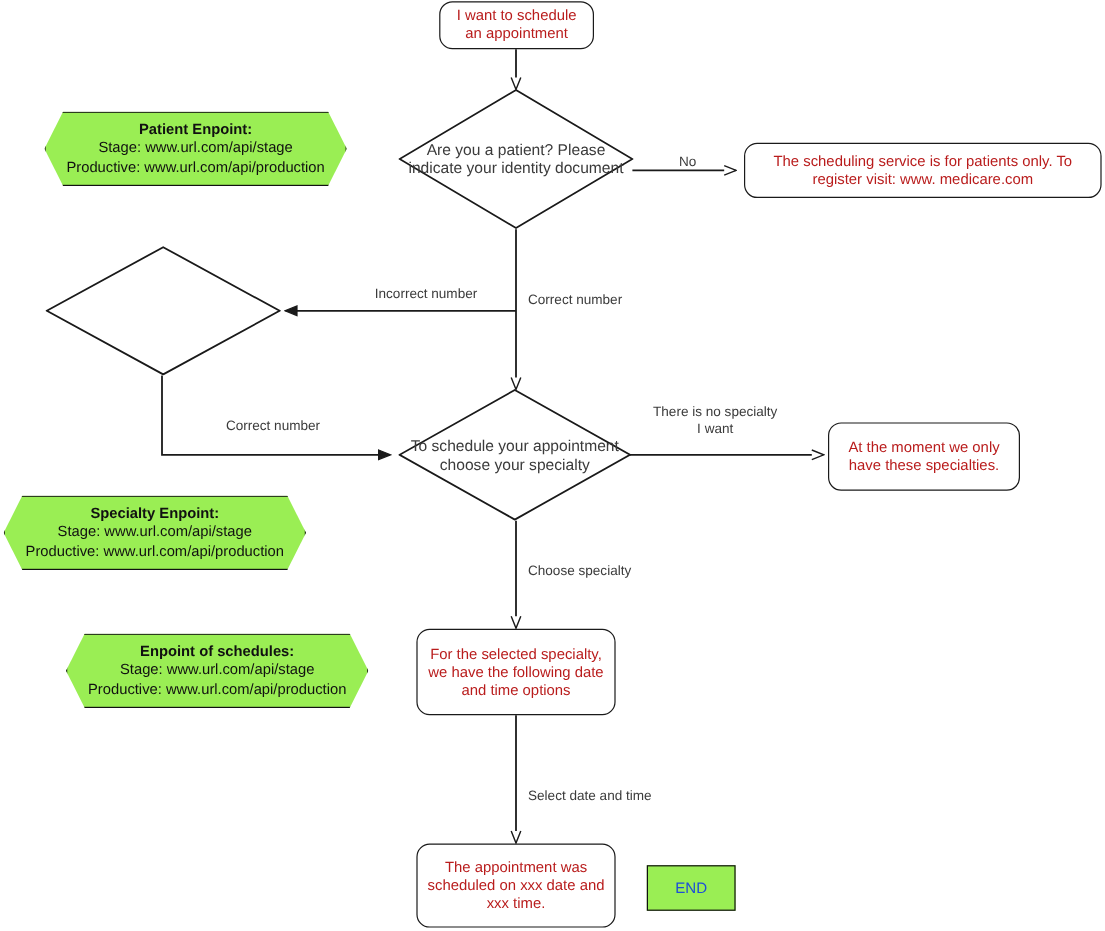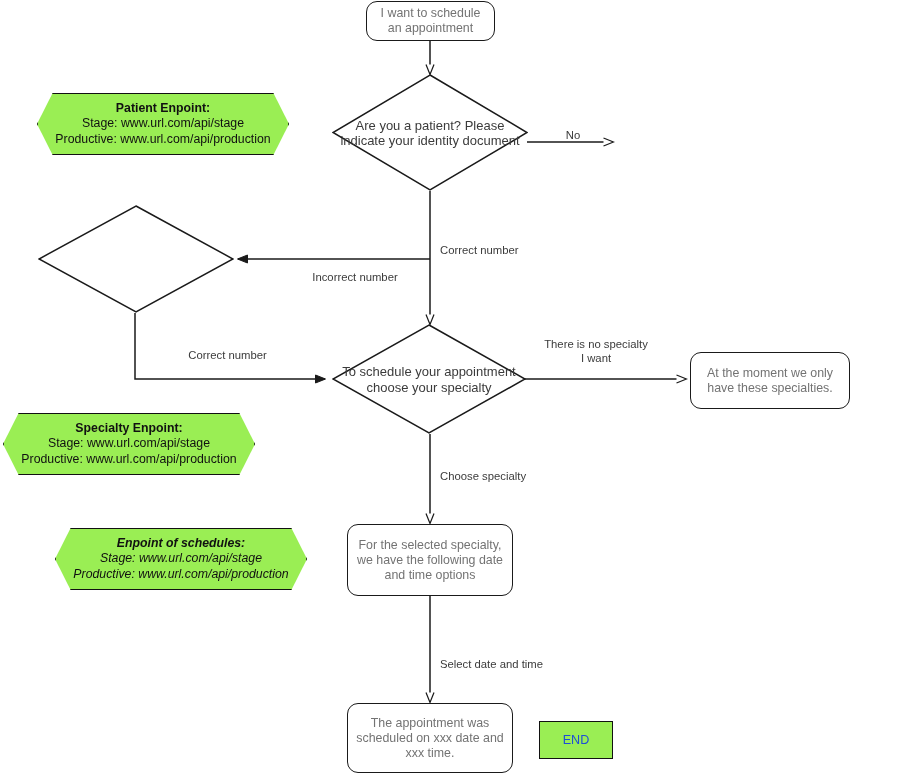--- a/index.html
+++ b/index.html
@@ -6,21 +6,21 @@
   body{
     width:921px;height:776px;
     background:#ffffff;
     font-family:"Liberation Sans", sans-serif;
     overflow:hidden;
     position:relative;
   }
   #canvas{position:absolute;left:0;top:0;width:921px;height:776px;}
   svg.edges{position:absolute;left:0;top:0;width:921px;height:776px;pointer-events:none;}
 
-  .node{position:absolute;box-sizing:border-box;display:flex;align-items:center;justify-content:center;text-align:center;color:#737373;}
+  .node{position:absolute;box-sizing:border-box;display:flex;align-items:center;justify-content:center;text-align:center;color:#b91c1c;}
 
   
   .box{
     background:#ffffff;
     border:1.6px solid #1a1a1a;
     border-radius:11px;
     font-size:12.4px;
     line-height:15px;
     padding:3px 8px;
   }
@@ -108,20 +108,23 @@
   <div class="diamond-wrap" style="left:332px;top:74px;width:196px;height:117px;">
     <svg class="diamond-shape" viewBox="0 0 196 117">
       <polygon points="98,1 195,58.5 98,116 1,58.5" fill="#ffffff" stroke="#1a1a1a" stroke-width="1.5"></polygon>
     </svg>
     <div class="diamond-text">
       <div>Are you a patient? Please</div>
       <div>indicate your identity document</div>
     </div>
   </div>
 
+  <div class="node box" style="left:620px;top:119px;width:298px;height:46px;">
+    <span>The scheduling service is for patients only. To register visit: www. medicare.com</span>
+  </div>
 
   <div class="diamond-wrap" style="left:38px;top:205px;width:196px;height:108px;">
     <svg class="diamond-shape" viewBox="0 0 196 108">
       <polygon points="98,1 195,54 98,107 1,54" fill="#ffffff" stroke="#1a1a1a" stroke-width="1.5"></polygon>
     </svg>
   </div>
 
   <div class="diamond-wrap" style="left:332px;top:324px;width:194px;height:110px;">
     <svg class="diamond-shape" viewBox="0 0 194 110">
       <polygon points="97,1 193,55 97,109 1,55" fill="#ffffff" stroke="#1a1a1a" stroke-width="1.5"></polygon>
@@ -157,31 +160,31 @@
   </div>
 
   <div class="hex" style="left:3px;top:413px;width:250px;height:60px;">
     <div class="hex-inner">
       <div class="hex-title">Specialty Enpoint:</div>
       <div>Stage: www.url.com/api/stage</div>
       <div>Productive: www.url.com/api/production</div>
     </div>
   </div>
 
-  <div class="hex" style="left:55px;top:528px;width:250px;height:60px;font-style:italic;">
+  <div class="hex" style="left:55px;top:528px;width:250px;height:60px;">
     <div class="hex-inner">
       <div class="hex-title">Enpoint of schedules:</div>
       <div>Stage: www.url.com/api/stage</div>
       <div>Productive: www.url.com/api/production</div>
     </div>
   </div>
 
   <div class="elabel" style="left:548px;top:128px;width:50px;">No</div>
 
-  <div class="elabel" style="left:290px;top:238px;width:130px;margin-top:32px;">Incorrect number</div>
+  <div class="elabel" style="left:290px;top:238px;width:130px;">Incorrect number</div>
 
   <div class="elabel" style="left:440px;top:243px;width:110px;text-align:left;">Correct number</div>
 
   <div class="elabel" style="left:160px;top:348px;width:135px;">Correct number</div>
 
   <div class="elabel" style="left:531px;top:337px;width:130px;">There is no specialty
 I want</div>
 
   <div class="elabel" style="left:440px;top:469px;width:120px;text-align:left;">Choose specialty</div>
 

